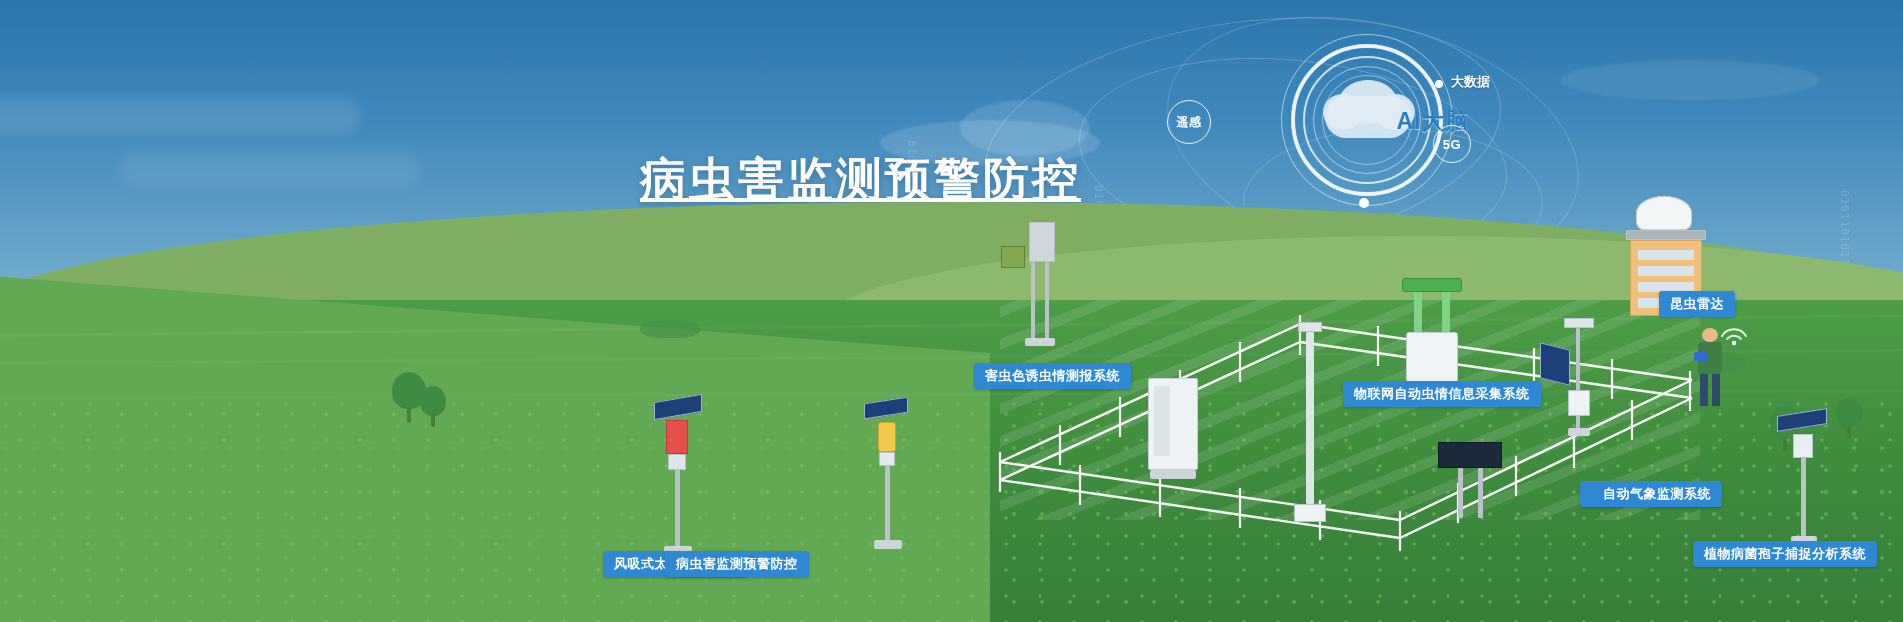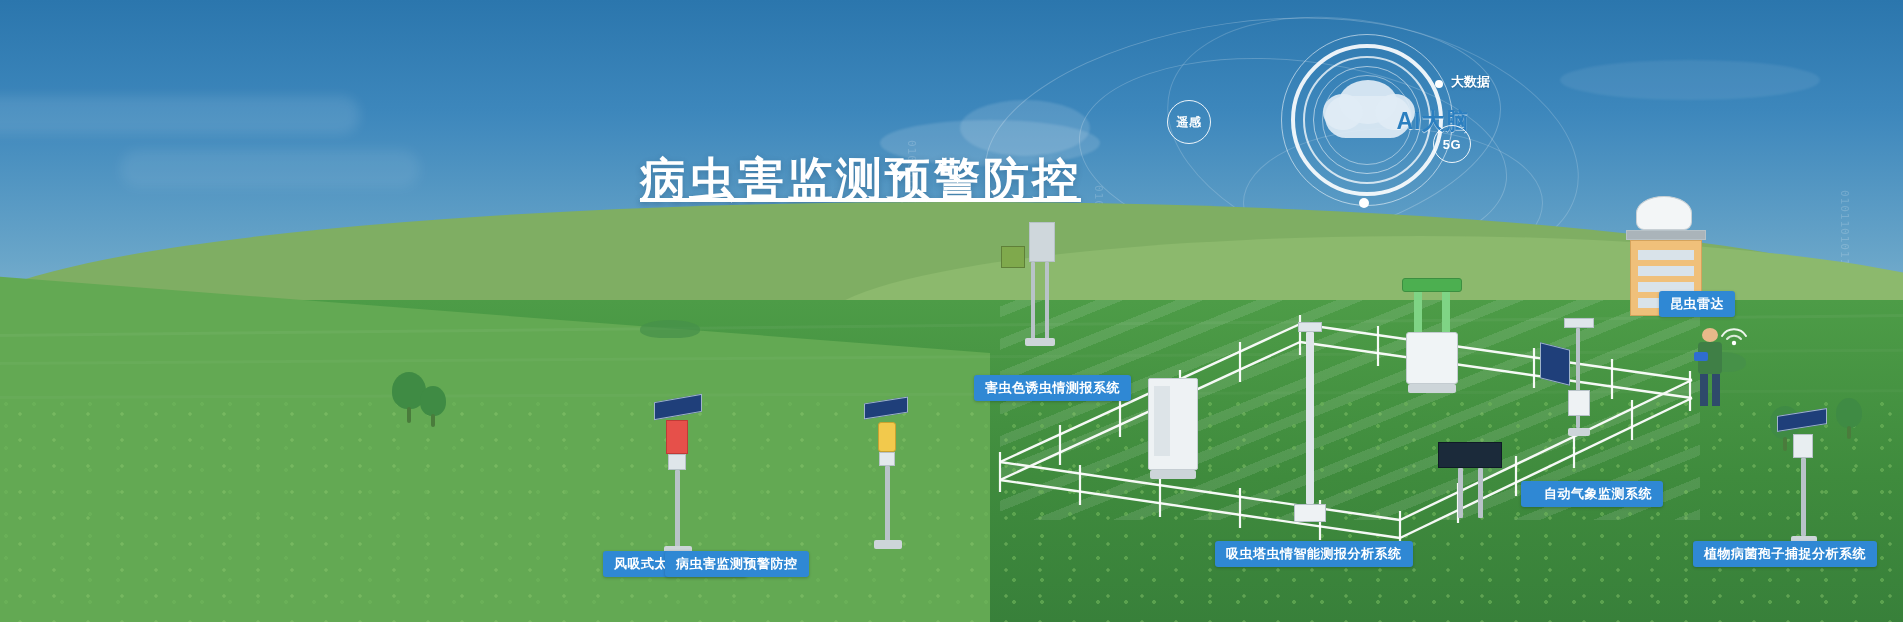--- a/index.html
+++ b/index.html
@@ -298,51 +298,51 @@
   </div>
   <div class="dev-label" style="left:665px; top:551px;">病虫害监测预警防控</div>
 
   <div class="dev" style="left:995px; top:222px; width:78px; height:130px;">
     <div class="box" style="left:34px; top:0; width:26px; height:40px; background:#cfd7dc;"></div>
     <div class="box" style="left:6px; top:24px; width:24px; height:22px; background:#7fa94c; border-color:#5f8038;"></div>
     <div class="pole" style="left:36px; top:40px; width:4px; height:78px;"></div>
     <div class="pole" style="left:50px; top:40px; width:4px; height:78px;"></div>
     <div class="base" style="left:30px; top:116px; width:30px; height:8px;"></div>
   </div>
-  <div class="dev-label" style="left:974px; top:375px;text-align:center;">害虫色诱虫情测报系统</div>
+  <div class="dev-label" style="left:974px; top:363px;text-align:center;">害虫色诱虫情测报系统</div>
 
   <div class="dev" style="left:1148px; top:378px; width:60px; height:126px;">
     <div class="box" style="left:0; top:0; width:50px; height:92px; background:#eef2f4; border-color:#c6ced3; border-radius:2px;"></div>
     <div class="box" style="left:6px; top:8px; width:16px; height:70px; background:#dde4e8; border:none;"></div>
     <div class="base" style="left:2px; top:92px; width:46px; height:9px;"></div>
   </div>
 
   <div class="dev" style="left:1398px; top:278px; width:72px; height:126px;">
     <div class="box" style="left:4px; top:0; width:60px; height:14px; background:#4caf50; border-color:#3c8f40; border-radius:3px;"></div>
     <div class="box" style="left:16px; top:14px; width:8px; height:40px; background:#7fd485; border:none;"></div>
     <div class="box" style="left:44px; top:14px; width:8px; height:40px; background:#7fd485; border:none;"></div>
     <div class="box" style="left:8px; top:54px; width:52px; height:52px; background:#f0f4f6; border-color:#c4ccd1; border-radius:3px;"></div>
     <div class="base" style="left:10px; top:106px; width:48px; height:9px;"></div>
   </div>
+  <div class="dev-label" style="left:1343px; top:381px;">物联网自动虫情信息采集系统</div>
 
   <div class="dev" style="left:1288px; top:322px; width:46px; height:212px;">
     <div class="box" style="left:10px; top:0; width:24px; height:10px; background:#dfe6ea;"></div>
     <div class="pole" style="left:18px; top:10px; width:8px; height:172px; background:#dfe6ea;"></div>
     <div class="box" style="left:6px; top:182px; width:32px; height:18px; background:#eef2f4;"></div>
   </div>
-  <div class="dev-label" style="left:1215px; top:541px;">吸虫塔虫情智能测报分析系统</div>
 
   <div class="dev" style="left:1540px; top:318px; width:70px; height:130px;">
     <div class="box" style="left:24px; top:0; width:30px; height:10px; background:#dfe6ea;"></div>
     <div class="pole" style="left:36px; top:10px; width:4px; height:100px;"></div>
     <div class="panel" style="left:0; top:28px; width:30px; height:36px; transform:skewY(14deg);"></div>
     <div class="box" style="left:28px; top:72px; width:22px; height:26px; background:#eef2f4;"></div>
     <div class="base" style="left:28px; top:110px; width:22px; height:8px;"></div>
   </div>
-  <div class="dev-label" style="left:1521px; top:481px;padding-left:23px;">自动气象监测系统</div>
+  <div class="dev-label" style="left:1580px; top:481px;padding-left:23px;">自动气象监测系统</div>
 
   <div class="dev" style="left:1438px; top:442px; width:66px; height:80px;">
     <div class="box" style="left:0; top:0; width:64px; height:26px; background:#1b2a3a; border-color:#0f1a26;"></div>
     <div class="pole" style="left:20px; top:26px; width:5px; height:50px;"></div>
     <div class="pole" style="left:40px; top:26px; width:5px; height:50px;"></div>
   </div>
 
   <div class="dev" style="left:1614px; top:196px; width:104px; height:130px;">
     <div class="box" style="left:22px; top:0; width:56px; height:34px; background:#f3f6f7; border-color:#c8d0d5; border-radius:50% 50% 8px 8px;"></div>
     <div class="box" style="left:12px; top:34px; width:80px; height:10px; background:#aab4ba;"></div>

